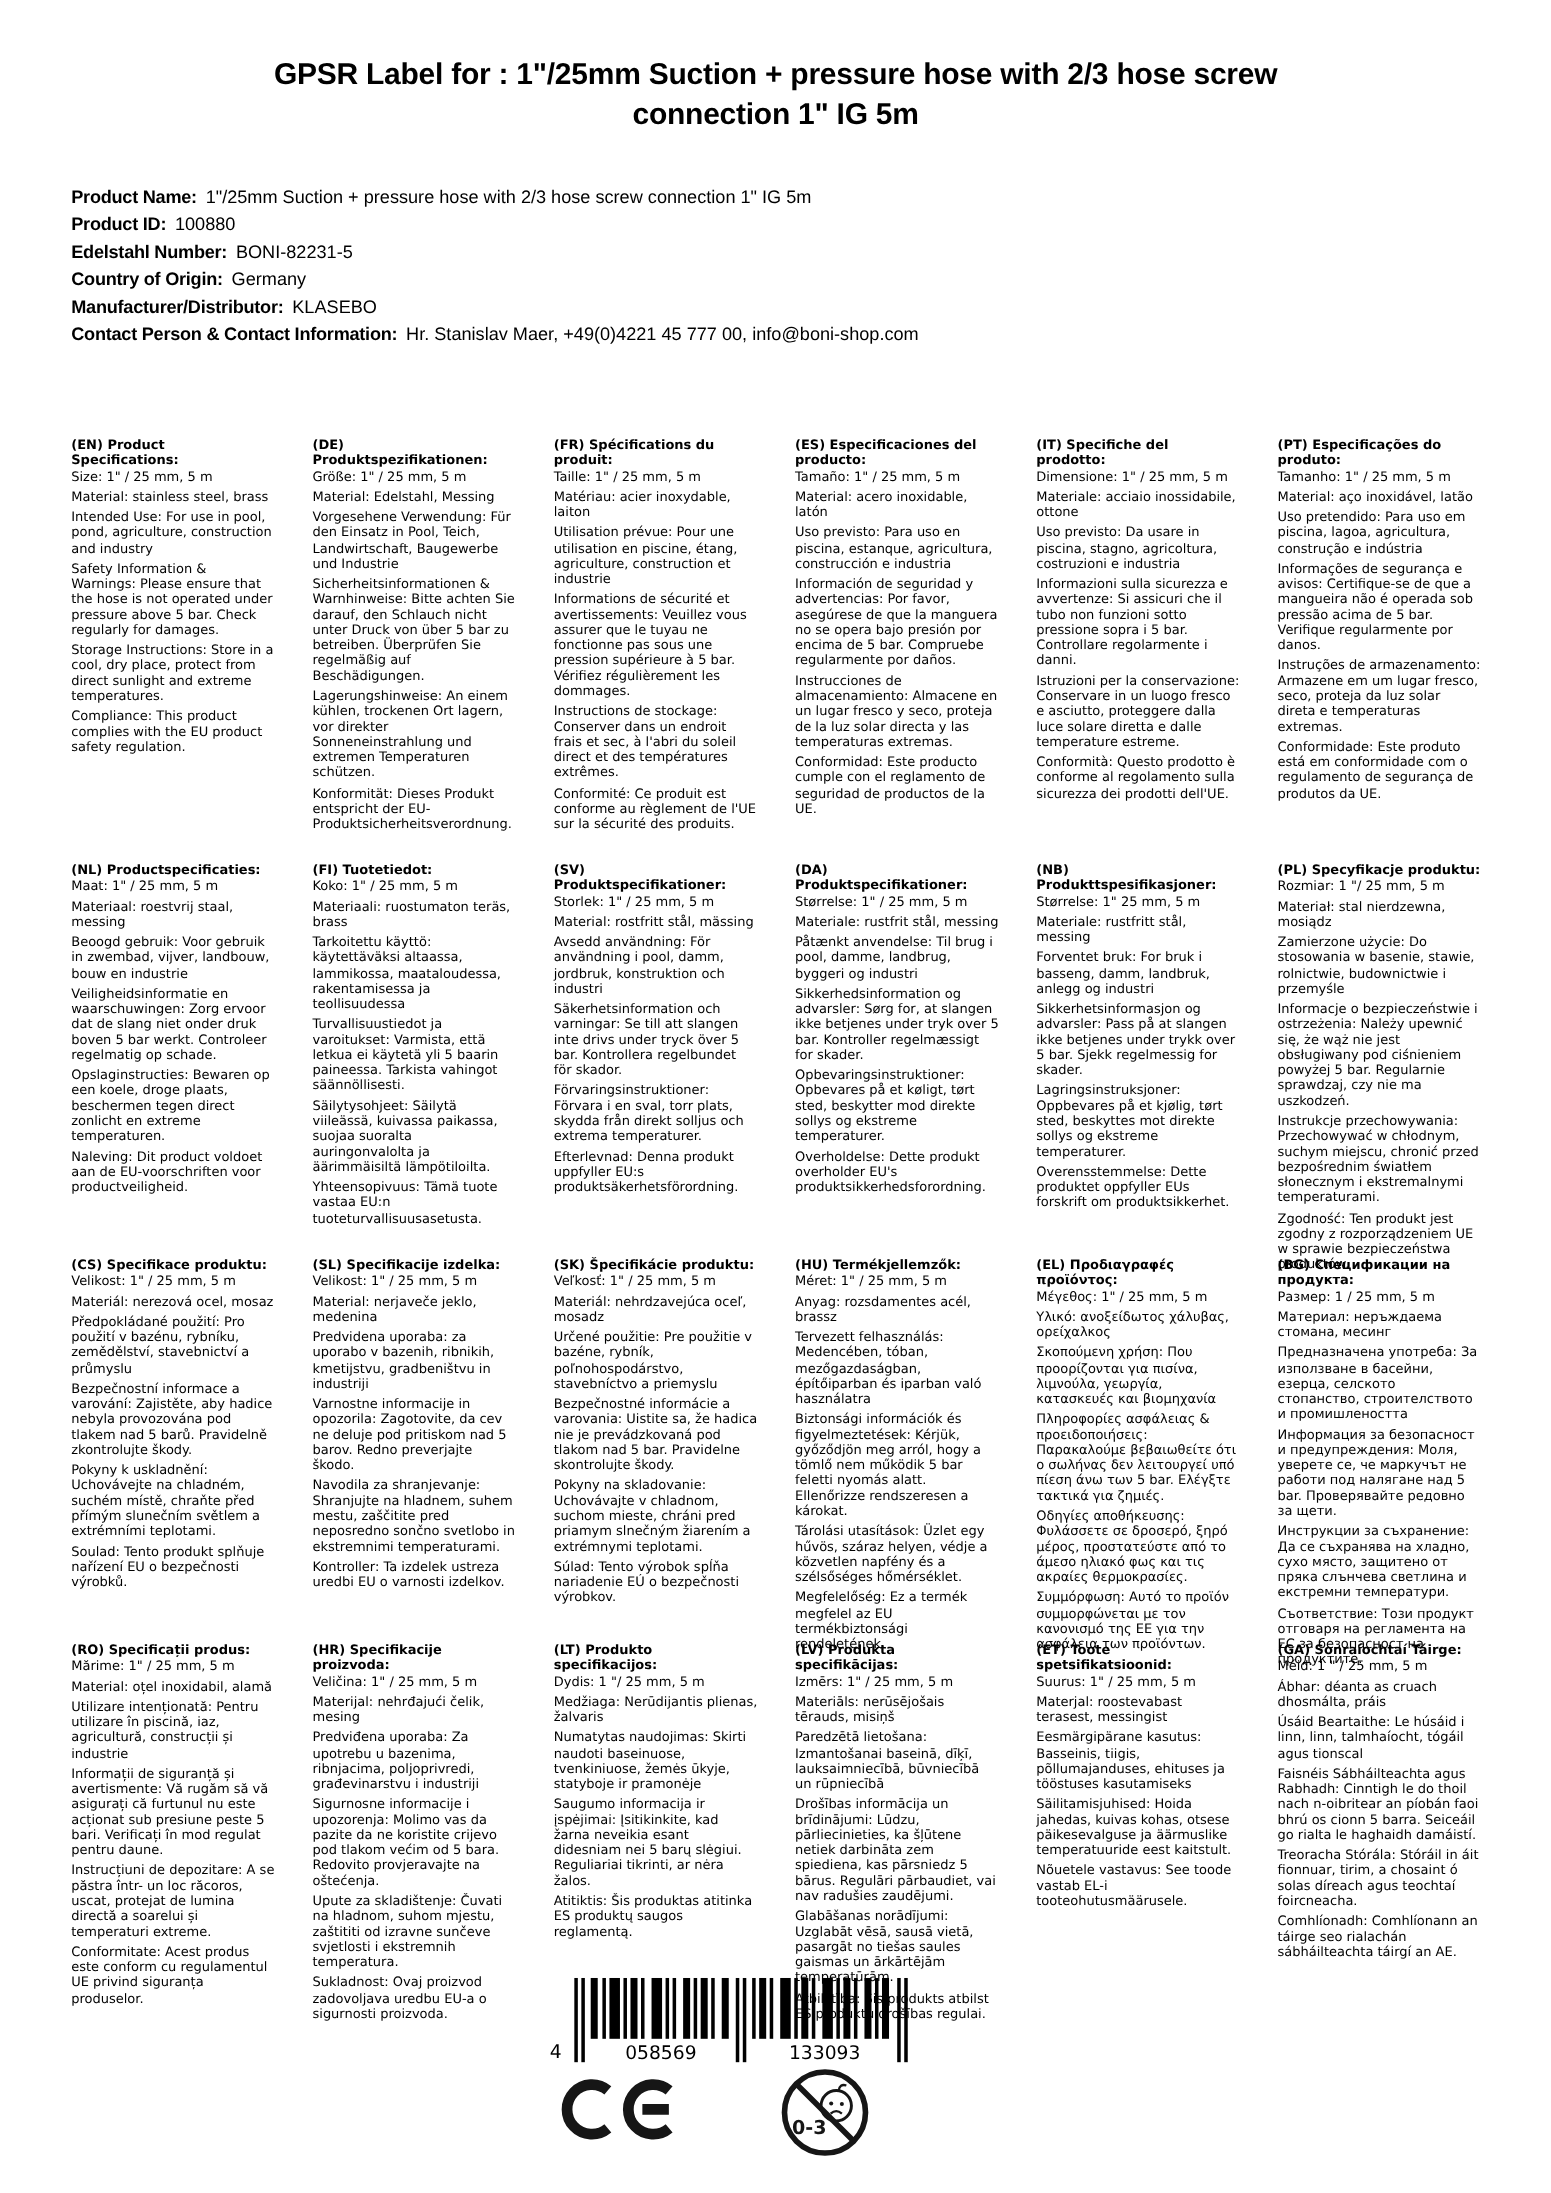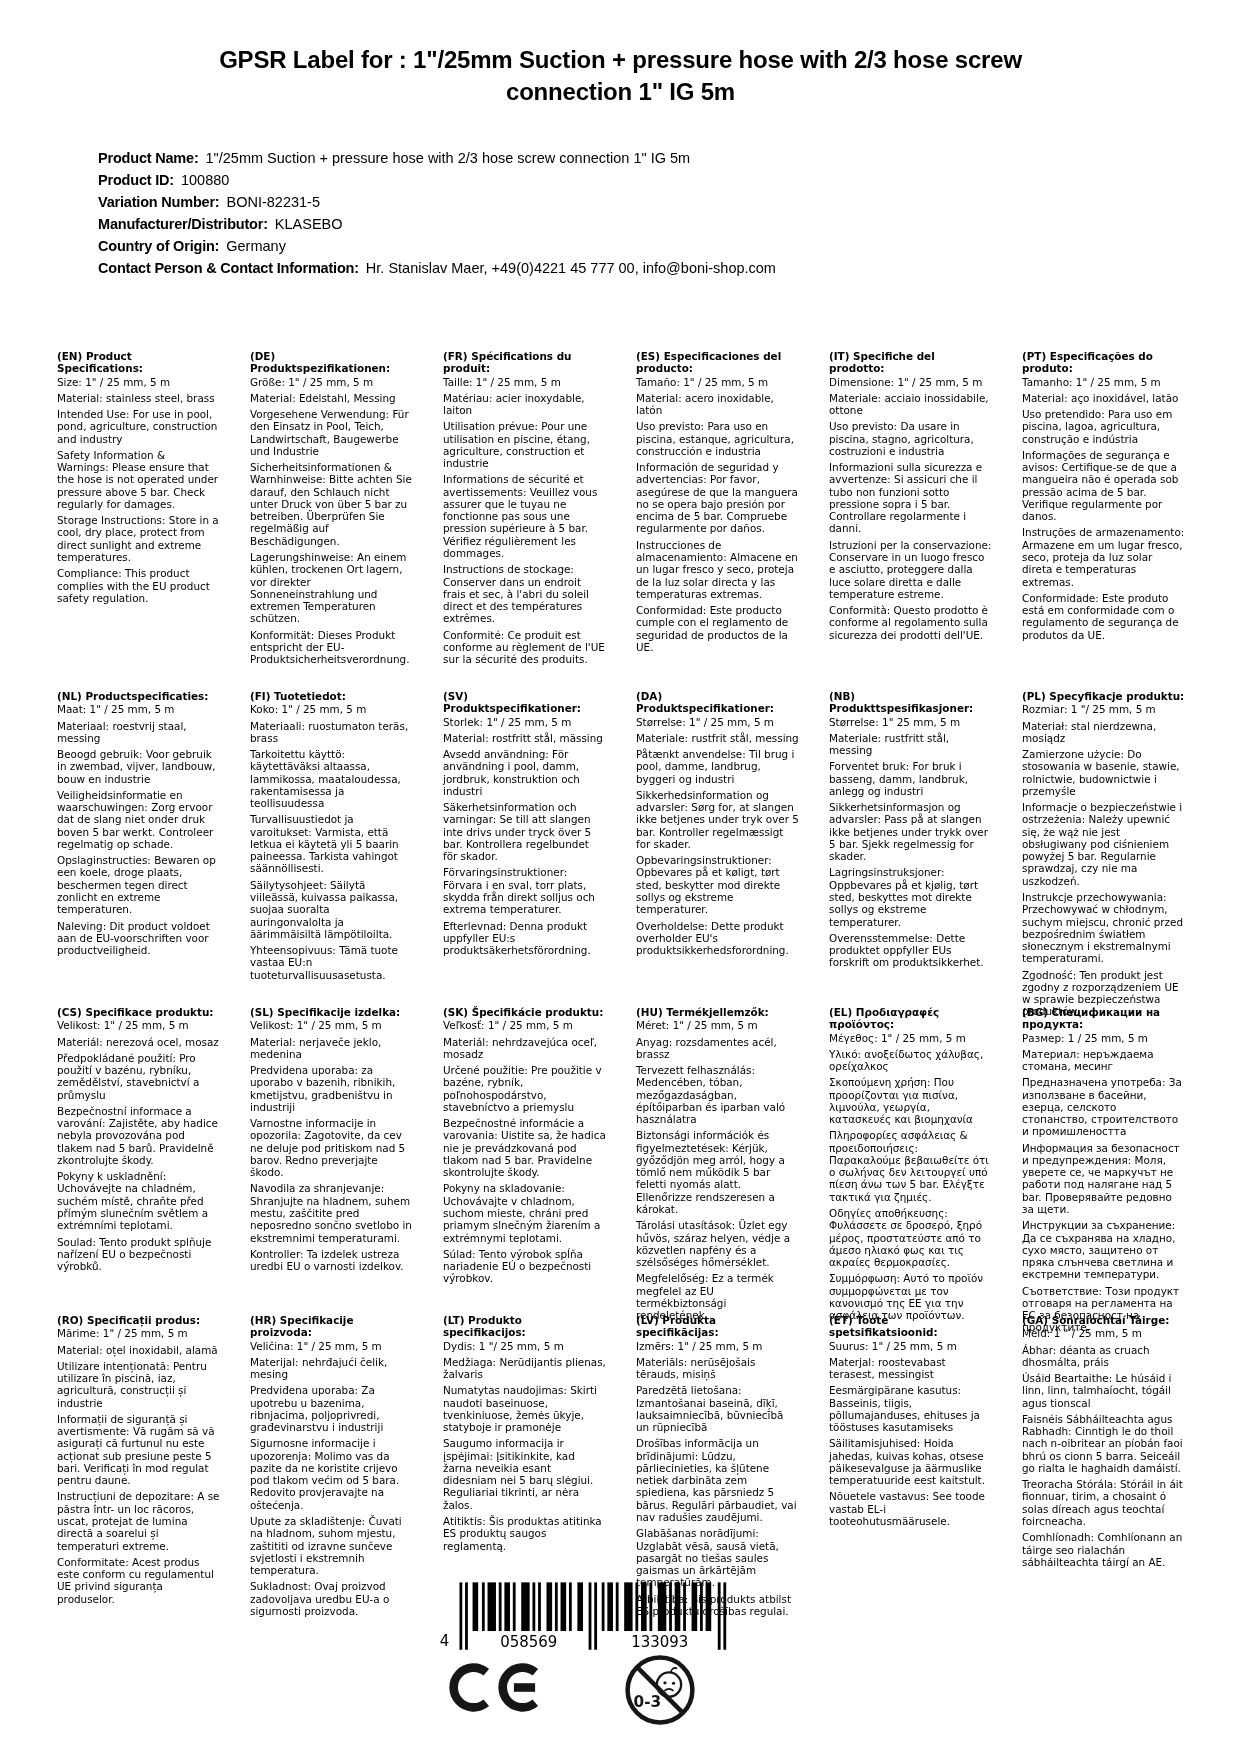--- a/index.html
+++ b/index.html
@@ -28,21 +28,21 @@
   }
   .meta{
     position:absolute;
     top:147px;
     left:57px;
     font-family:"Liberation Sans",sans-serif;
     font-size:14.5px;
     line-height:22px;
   }
   .meta-row{white-space:nowrap;}
-  .meta-label{font-weight:bold;margin-right:7px;letter-spacing:-0.2px;margin-left:41px;}
+  .meta-label{font-weight:bold;margin-right:7px;letter-spacing:-0.2px;}
   .lang-grid{
     position:absolute;
     top:303px;
     left:57px;
     width:1128px;
     display:grid;
     grid-template-columns:repeat(6,1fr);
     column-gap:30px;
     grid-template-rows:340px 316px 308px auto;
   }
@@ -82,27 +82,27 @@
   <div class="title">GPSR Label for : 1"/25mm Suction + pressure hose with 2/3 hose screw connection 1" IG 5m</div>
 
   <div class="meta">
     <div class="meta-row">
       <span class="meta-label">Product Name:</span><span class="meta-value">1"/25mm Suction + pressure hose with 2/3 hose screw connection 1" IG 5m</span>
     </div>
     <div class="meta-row">
       <span class="meta-label">Product ID:</span><span class="meta-value">100880</span>
     </div>
     <div class="meta-row">
-      <span class="meta-label">Variation Number:</span><span class="meta-value">BONI-82231-5</span>
+      <span class="meta-label">Edelstahl Number:</span><span class="meta-value">BONI-82231-5</span>
+    </div>
+    <div class="meta-row">
+      <span class="meta-label">Country of Origin:</span><span class="meta-value">Germany</span>
     </div>
     <div class="meta-row">
       <span class="meta-label">Manufacturer/Distributor:</span><span class="meta-value">KLASEBO</span>
-    </div>
-    <div class="meta-row">
-      <span class="meta-label">Country of Origin:</span><span class="meta-value">Germany</span>
     </div>
     <div class="meta-row">
       <span class="meta-label">Contact Person &amp; Contact Information:</span><span class="meta-value">Hr. Stanislav Maer, +49(0)4221 45 777 00, info@boni-shop.com</span>
     </div>
   </div>
 
   <div class="lang-grid">
     <div class="lang-block">
       <p class="lang-header">(EN) Product Specifications:</p>
       <div class="lang-body">

